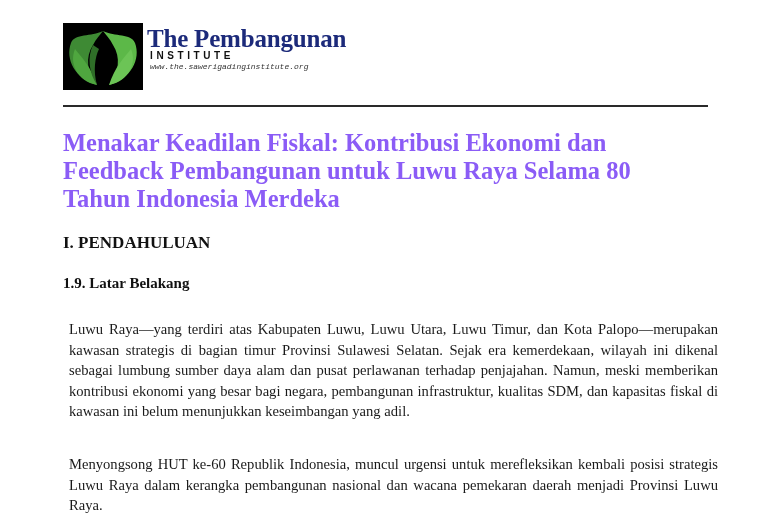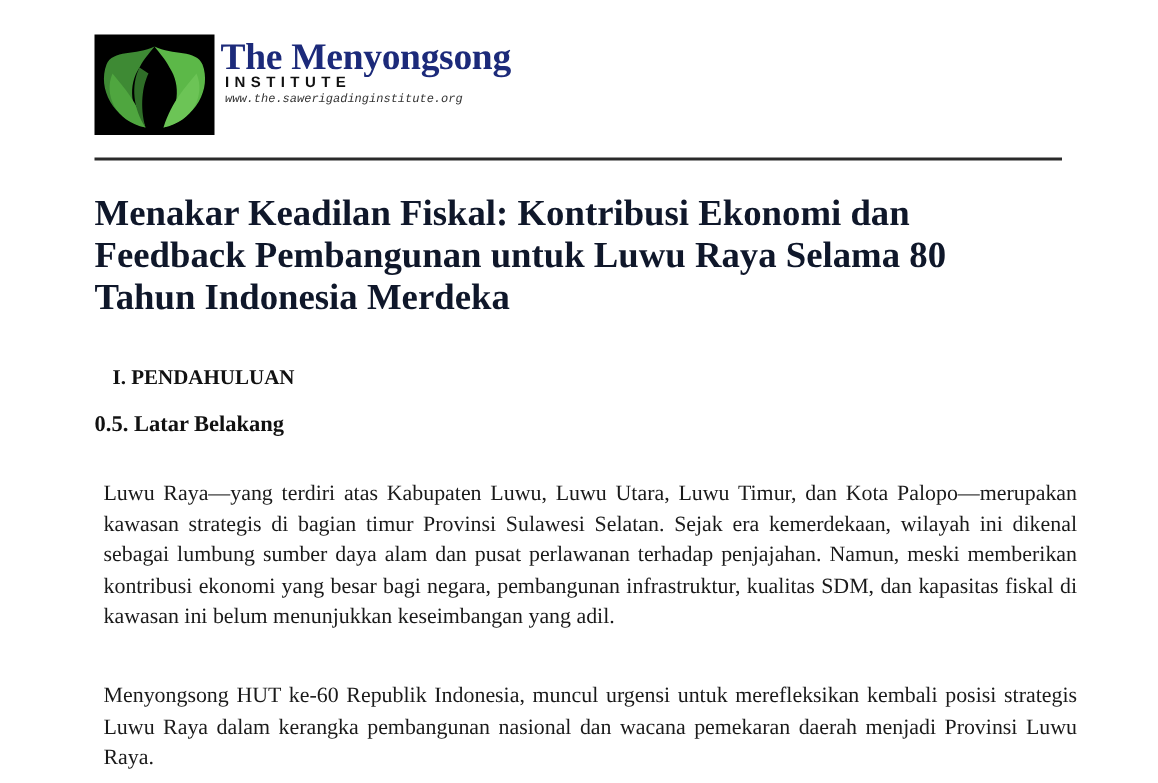--- a/index.html
+++ b/index.html
@@ -3,43 +3,43 @@
   <meta charset="utf-8">
   <style>
     html, body { margin: 0; padding: 0; background: #ffffff; }
     body { width: 772px; height: 522px; position: relative; overflow: hidden; font-family: "Liberation Serif", serif; color: #1a1a1a; }
     .logo { position: absolute; left: 63px; top: 23px; width: 80px; height: 67px; background: #000; }
     .logo svg { display: block; }
     .brand-name { position: absolute; left: 147px; top: 26px; font-family: "Liberation Serif", serif; font-weight: bold; font-size: 25px; color: #1c2a7a; letter-spacing: -0.2px; line-height: 1; white-space: nowrap; }
     .brand-sub { position: absolute; left: 150px; top: 51px; font-family: "Liberation Sans", sans-serif; font-weight: bold; font-size: 10px; letter-spacing: 3.6px; color: #111; line-height: 1; text-align: center; }
     .brand-url { position: absolute; left: 150px; top: 63px; font-family: Liberation Mono, monospace; font-style: italic; font-size: 8px; color: #333; line-height: 1; }
     .rule { position: absolute; left: 63px; top: 105px; width: 645px; height: 2px; background: #2a2a2a; }
-    .title { position: absolute; left: 63px; top: 129px; width: 640px; font-weight: bold; font-size: 24.5px; line-height: 28px; margin: 0; color: #0f172a; }
-    .h1 { position: absolute; left: 63px; top: 233px; font-weight: bold; font-size: 14px; margin: 12px; color: #111; }
+    .title { position: absolute; left: 63px; top: 129px; width: 640px; font-weight: bold; font-size: 24.5px; line-height: 28px; margin: 0; color: #8b5cf6; }
+    .h1 { position: absolute; left: 63px; top: 233px; font-weight: bold; font-size: 17px; margin: 0; color: #111; }
     .h2 { position: absolute; left: 63px; top: 275px; font-weight: bold; font-size: 15px; margin: 0; color: #111; }
     .para { position: absolute; left: 63px; width: 649px; font-size: 14.6px; line-height: 20.5px; text-align: justify; margin: 6px; color: #1a1a1a; }
     .p1 { top: 313px; }
     .p2 { top: 448px; }
   </style>
 </head>
 <body>
 
 <div class="logo">
   <svg width="80" height="67" viewBox="0 0 80 67">
     <path d="M40 8 C28 14 12 10 8 20 C2 36 12 56 34 62 C24 50 22 34 30 22 C33 16 37 12 40 8 Z" fill="#3e8a34"></path>
     <path d="M40 8 C52 14 68 10 72 20 C78 36 68 56 46 62 C56 50 58 34 50 22 C47 16 43 12 40 8 Z" fill="#5cb848"></path>
     <path d="M34 62 C14 58 6 40 12 26 C20 36 28 44 34 62 Z" fill="#4fa63f"></path>
     <path d="M46 62 C66 58 74 40 68 26 C60 36 52 44 46 62 Z" fill="#6cc456"></path>
     <path d="M30 22 C24 34 26 50 34 62 C30 48 32 34 36 26 Z" fill="#2f6e28"></path>
   </svg>
 </div>
-<div class="brand-name">The Menyongsong</div>
+<div class="brand-name">The Pembangunan</div>
 <div class="brand-sub">INSTITUTE</div>
 <div class="brand-url">www.the.sawerigadinginstitute.org</div>
 
 <div class="rule"></div>
 
 <h1 class="title">Menakar Keadilan Fiskal: Kontribusi Ekonomi dan Feedback Pembangunan untuk Luwu Raya Selama 80 Tahun Indonesia Merdeka</h1>
 <h2 class="h1">I. PENDAHULUAN</h2>
-<h3 class="h2">0.5. Latar Belakang</h3>
+<h3 class="h2">1.9. Latar Belakang</h3>
 
 <p class="para p1">Luwu Raya—yang terdiri atas Kabupaten Luwu, Luwu Utara, Luwu Timur, dan Kota Palopo—merupakan kawasan strategis di bagian timur Provinsi Sulawesi Selatan. Sejak era kemerdekaan, wilayah ini dikenal sebagai lumbung sumber daya alam dan pusat perlawanan terhadap penjajahan. Namun, meski memberikan kontribusi ekonomi yang besar bagi negara, pembangunan infrastruktur, kualitas SDM, dan kapasitas fiskal di kawasan ini belum menunjukkan keseimbangan yang adil.</p>
 <p class="para p2">Menyongsong HUT ke-60 Republik Indonesia, muncul urgensi untuk merefleksikan kembali posisi strategis Luwu Raya dalam kerangka pembangunan nasional dan wacana pemekaran daerah menjadi Provinsi Luwu Raya.</p>
 
 </body></html>

